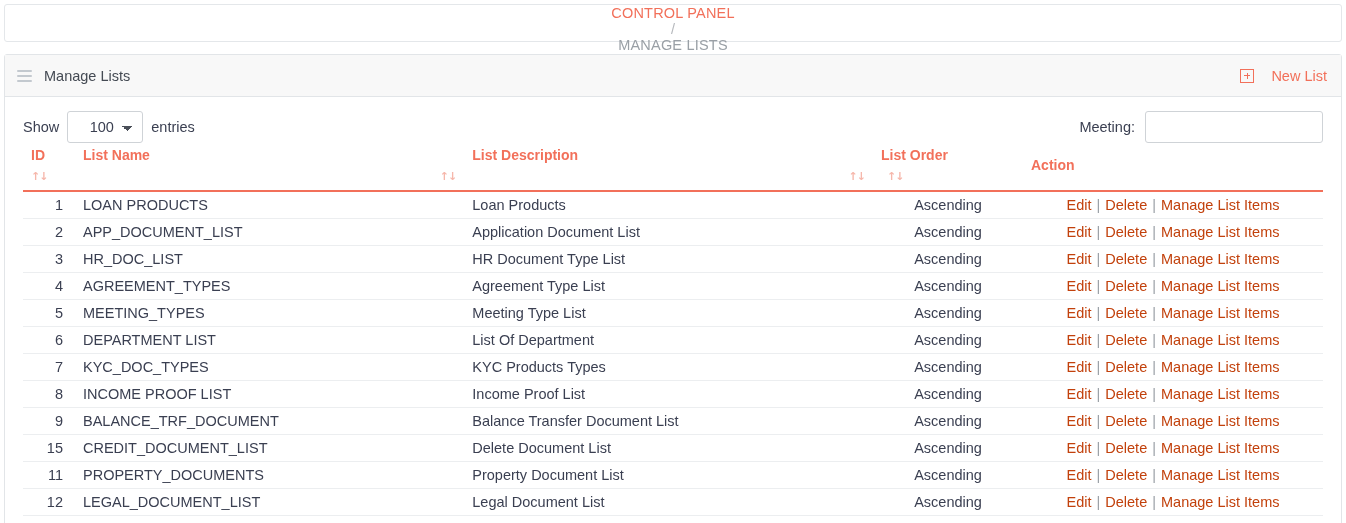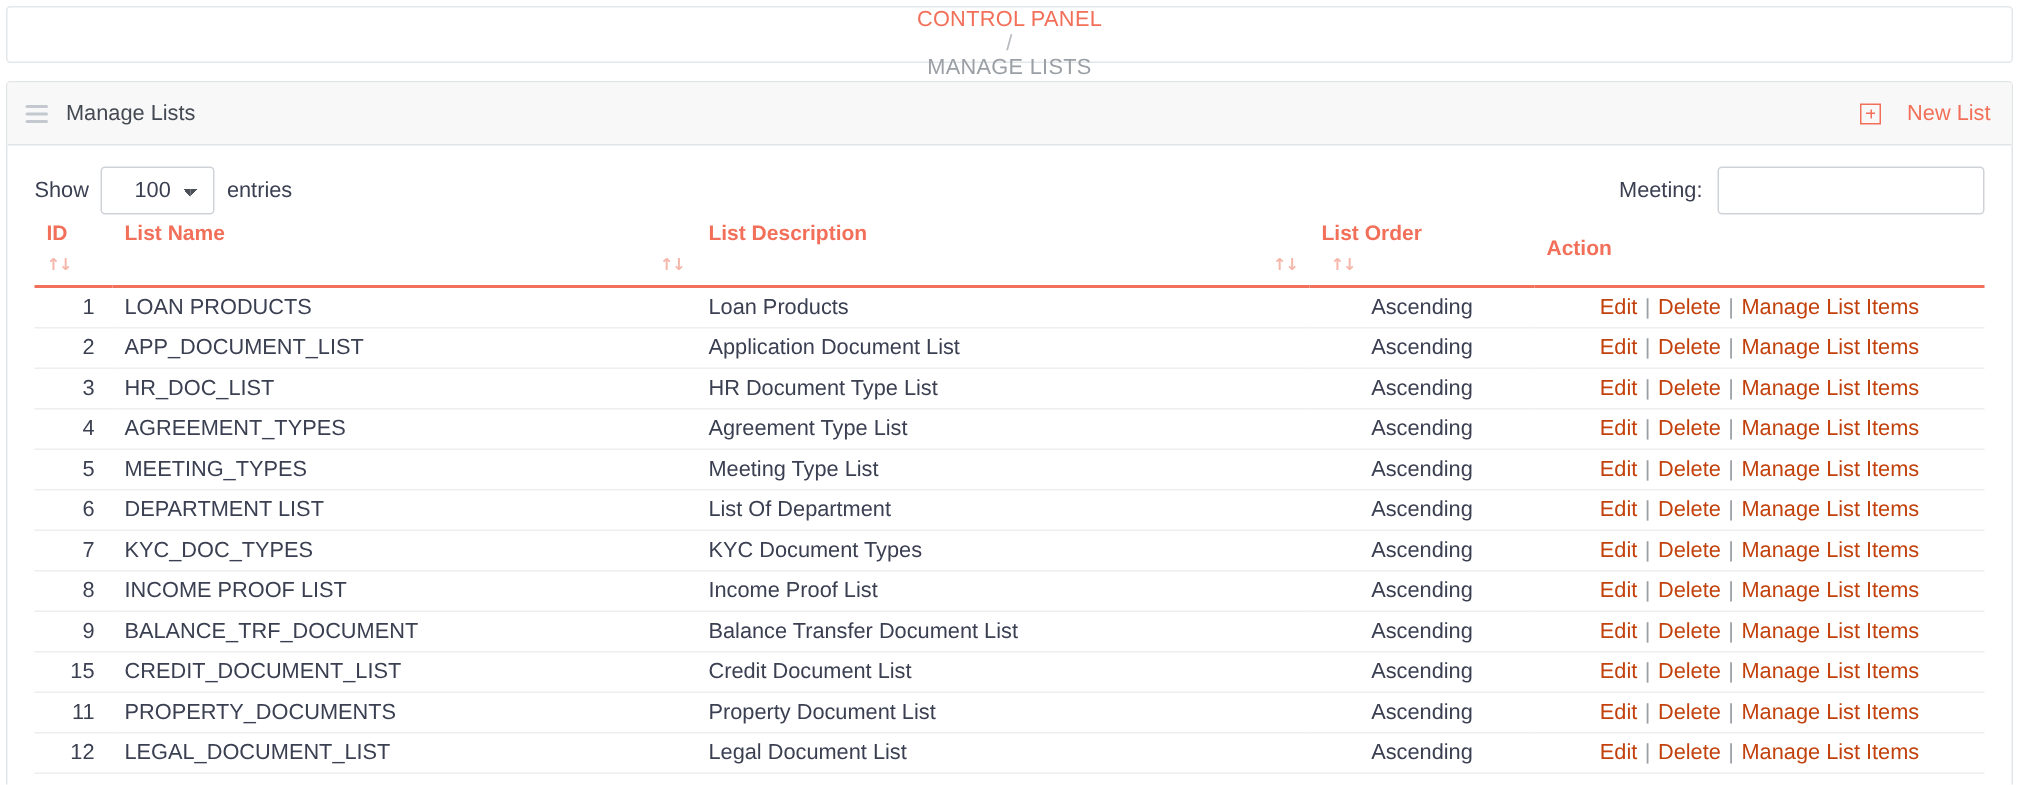--- a/index.html
+++ b/index.html
@@ -305,42 +305,42 @@
           <tr>
             <td class="td-id">6</td>
             <td class="">DEPARTMENT LIST</td>
             <td class="">List Of Department</td>
             <td class="td-order">Ascending</td>
             <td class="td-action"><a>Edit</a><span class="pipe">|</span><a>Delete</a><span class="pipe">|</span><a>Manage List Items</a></td>
           </tr>
           <tr>
             <td class="td-id">7</td>
             <td class="">KYC_DOC_TYPES</td>
-            <td class="">KYC Document Types</td>
+            <td class="">KYC Products Types</td>
             <td class="td-order">Ascending</td>
             <td class="td-action"><a>Edit</a><span class="pipe">|</span><a>Delete</a><span class="pipe">|</span><a>Manage List Items</a></td>
           </tr>
           <tr>
             <td class="td-id">8</td>
             <td class="">INCOME PROOF LIST</td>
             <td class="">Income Proof List</td>
             <td class="td-order">Ascending</td>
             <td class="td-action"><a>Edit</a><span class="pipe">|</span><a>Delete</a><span class="pipe">|</span><a>Manage List Items</a></td>
           </tr>
           <tr>
             <td class="td-id">9</td>
             <td class="">BALANCE_TRF_DOCUMENT</td>
             <td class="">Balance Transfer Document List</td>
             <td class="td-order">Ascending</td>
             <td class="td-action"><a>Edit</a><span class="pipe">|</span><a>Delete</a><span class="pipe">|</span><a>Manage List Items</a></td>
           </tr>
           <tr>
             <td class="td-id">15</td>
             <td class="">CREDIT_DOCUMENT_LIST</td>
-            <td class="">Credit Document List</td>
+            <td class="">Delete Document List</td>
             <td class="td-order">Ascending</td>
             <td class="td-action"><a>Edit</a><span class="pipe">|</span><a>Delete</a><span class="pipe">|</span><a>Manage List Items</a></td>
           </tr>
           <tr>
             <td class="td-id">11</td>
             <td class="">PROPERTY_DOCUMENTS</td>
             <td class="">Property Document List</td>
             <td class="td-order">Ascending</td>
             <td class="td-action"><a>Edit</a><span class="pipe">|</span><a>Delete</a><span class="pipe">|</span><a>Manage List Items</a></td>
           </tr>

